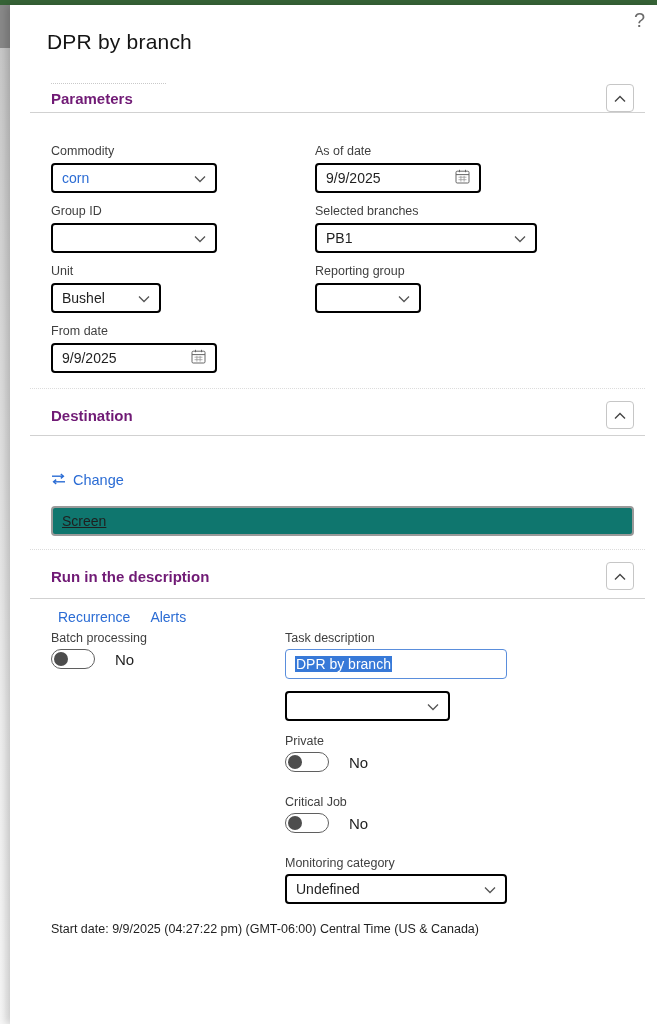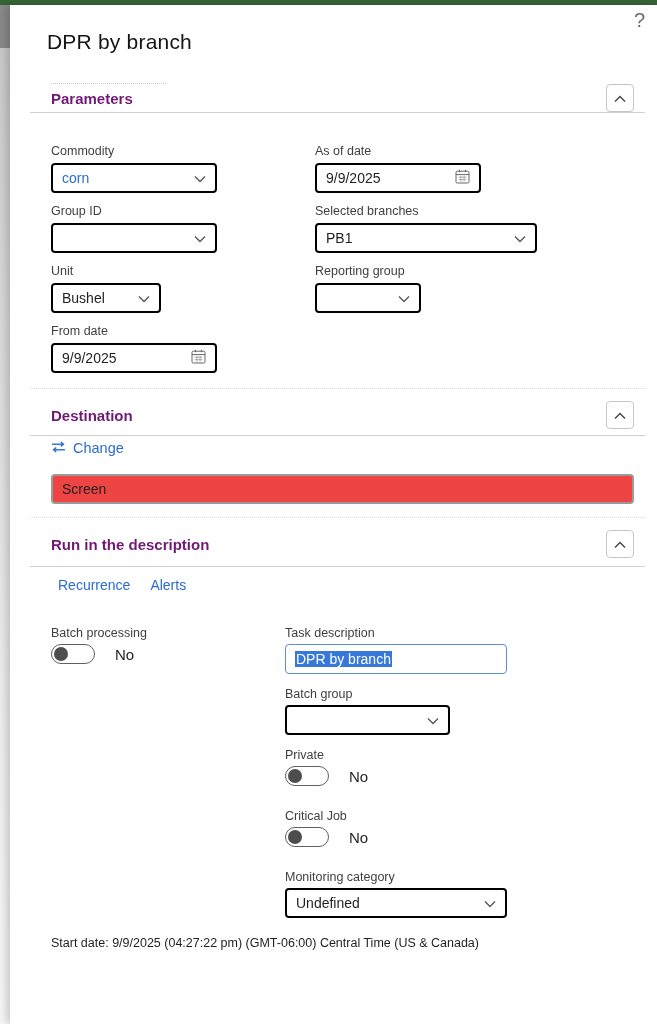--- a/index.html
+++ b/index.html
@@ -36,39 +36,39 @@
   .field { margin-bottom:10px; }
   .field .lbl { font-size:12.5px; line-height:16px; color:#3f3f3f; margin-bottom:4px; }
 
   .combo, .datebox, .textbox, .readonly {
     height:30px; border:2px solid #000000; border-radius:4px; background:#fff;
     display:flex; align-items:center; padding:0 9px; font-size:14px; color:#1f1f1f; }
   .combo { justify-content:space-between; cursor:pointer; }
   .datebox { justify-content:space-between; }
   .combo .val, .datebox .val { white-space:nowrap; overflow:hidden; }
   .link-val { color:#2b6cd4; }
-  .readonly { background:#ef4444; border-color:#9a9a9a; }
+  .readonly { background:#0f766e; border-color:#9a9a9a;text-decoration:underline; }
 
   .w166 { width:166px; } .w222 { width:222px;gap:44px; } .w110 { width:110px; }
   .w106 { width:106px; } .w165 { width:165px; } .wfull { width:100%; }
 
   .sep-dest { margin-top:5px; }
   .hdr-dest { margin-top:12px; }
   .div-dest { margin-top:6px; }
-  .change-link { margin-top:4px; display:inline-flex; align-items:center; gap:7px;
+  .change-link { margin-top:36px; display:inline-flex; align-items:center; gap:7px;
     color:#2b6cd4; font-size:14.5px; cursor:pointer; }
   .screen-field { margin-top:17px; }
 
   .sep-bg { margin-top:13px; }
   .hdr-bg { margin-top:12px; }
   .div-bg { margin-top:8px; }
   .bg-links { margin-top:10px; display:flex; gap:20px; padding-left:7px; }
   .bg-links span { color:#2b6cd4; font-size:14px; cursor:pointer; }
 
-  .bg-grid { display:grid; grid-template-columns:234px 1fr; margin-top:32px; }
+  .bg-grid { display:grid; grid-template-columns:234px 1fr; margin-top:5px; }
   .blk .lbl { font-size:12.5px; line-height:16px; color:#3f3f3f; margin-bottom:3px; }
   .blk-input { margin-bottom:12px; } .blk-combo { margin-bottom:12px; } .blk-toggle { margin-bottom:22px; }
 
   .toggle-row { display:flex; align-items:center; gap:20px; margin-top:2px; }
   .toggle { width:44px; height:20px; border:1px solid #5f5f5f; border-radius:10px;
     background:#fff; position:relative; cursor:pointer; }
   .toggle .knob { position:absolute; top:2px; left:2px; width:14px; height:14px;
     border-radius:50%; background:#4d4d4d; }
   .toggle-state { font-size:15px; color:#1f1f1f; }
 
@@ -261,21 +261,20 @@
         </div>
         <div>
           <div class="blk blk-input">
             <div class="lbl">Task description</div>
             <div class="textbox focused w222">
               <span class="selected-text">DPR by branch</span>
             </div>
           </div>
 
           <div class="blk blk-combo">
-            <div class="lbl">Batch group</div>
             <div class="combo w165">
               <span class="val"></span>
               <span>
                 <svg width="12" height="8" viewBox="0 0 12 8">
                     <path d="M1 1.5 L6 6.5 L11 1.5" fill="none" stroke="#555" stroke-width="1.3"></path>
                   </svg>
               </span>
             </div>
           </div>
 

